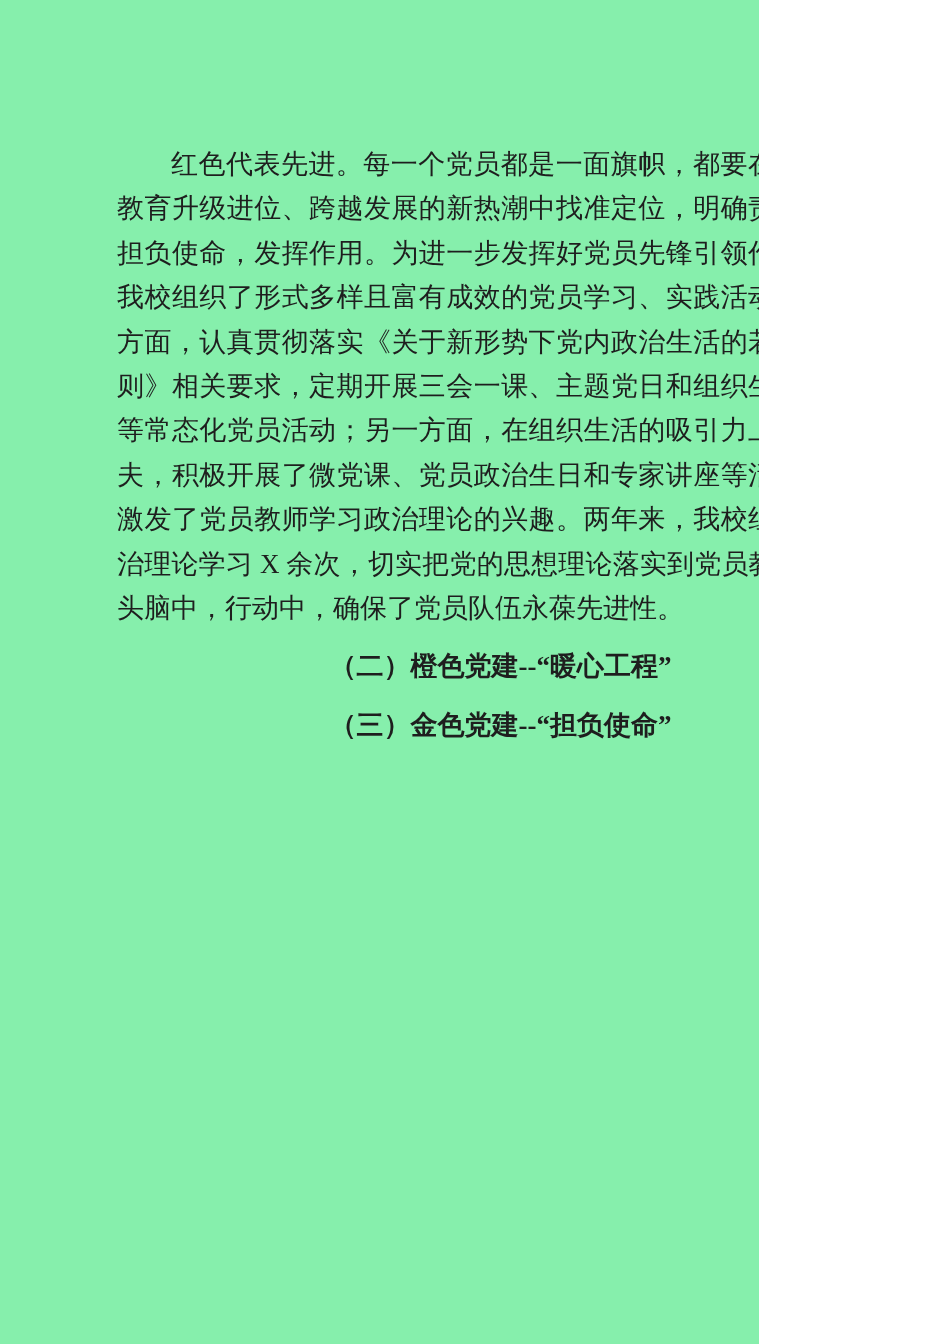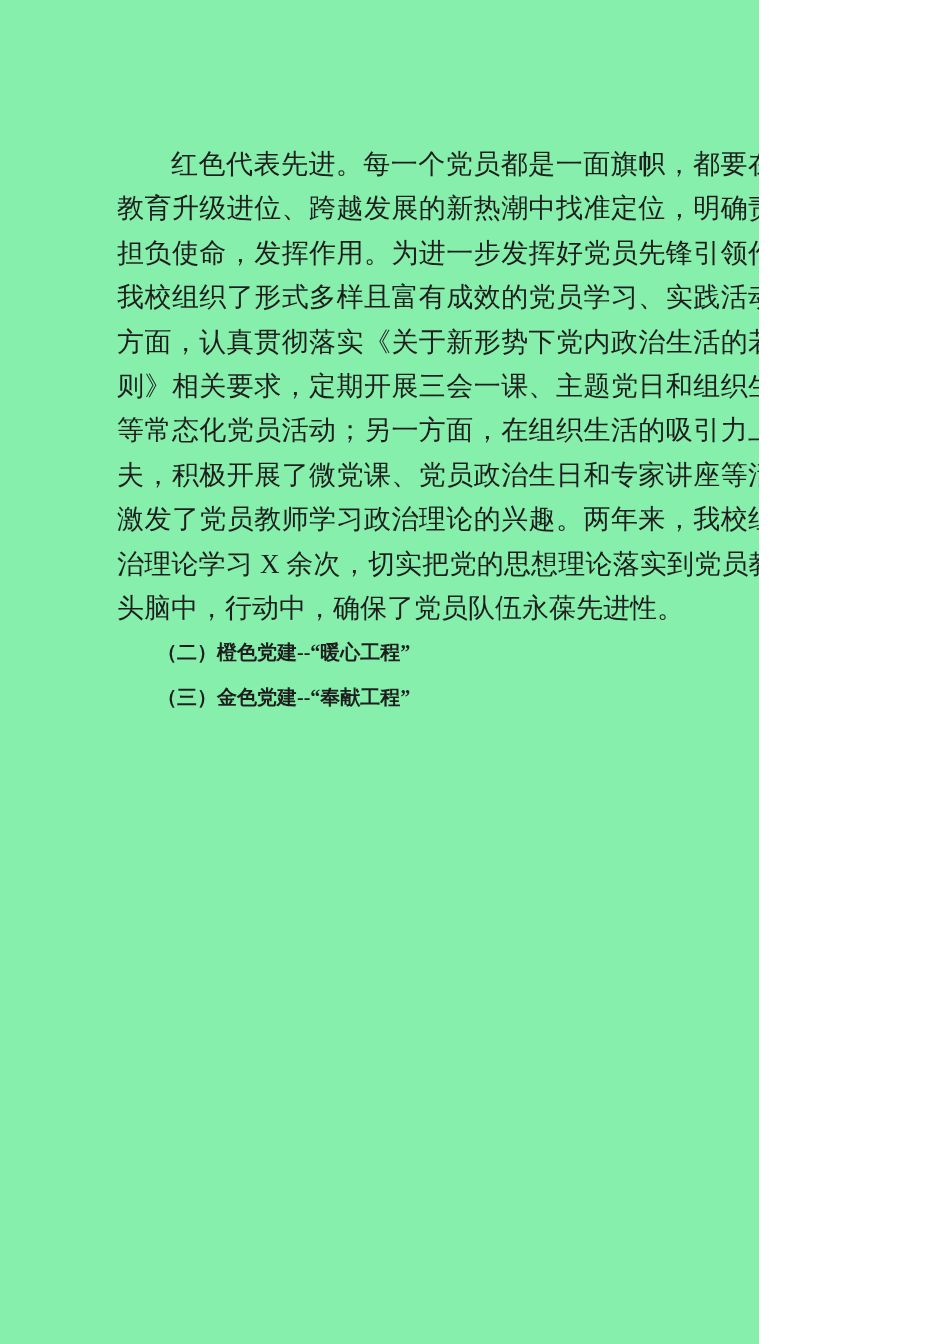--- a/index.html
+++ b/index.html
@@ -26,29 +26,29 @@
   }
   .para {
     margin: 0;
     text-indent: 2em;
     text-align: justify;
     text-justify: inter-character;
     text-align-last: left;
     word-break: normal;
   }
   .heading {
-    margin: 0;
+    margin: 14px;
     text-indent: 2em;
-    font-size: 20px;
+    font-size: 27px;
     font-weight: 700;
-    text-align: left;
+    text-align: center;
   }
 </style>
 </head>
 <body>
 
 <div class="page">
   <div class="content">
     <p class="para">红色代表先进。每一个党员都是一面旗帜，都要在学校教育升级进位、跨越发展的新热潮中找准定位，明确责任，担负使命，发挥作用。为进一步发挥好党员先锋引领作用，我校组织了形式多样且富有成效的党员学习、实践活动。一方面，认真贯彻落实《关于新形势下党内政治生活的若干准则》相关要求，定期开展三会一课、主题党日和组织生活会等常态化党员活动；另一方面，在组织生活的吸引力上下功夫，积极开展了微党课、党员政治生日和专家讲座等活动，激发了党员教师学习政治理论的兴趣。两年来，我校组织政治理论学习 X 余次，切实把党的思想理论落实到党员教师的头脑中，行动中，确保了党员队伍永葆先进性。</p>
     <h3 class="heading">（二）橙色党建--“暖心工程”</h3>
-    <h3 class="heading">（三）金色党建--“奉献工程”</h3>
+    <h3 class="heading">（三）金色党建--“担负使命”</h3>
   </div>
 </div>
 
 </body></html>

